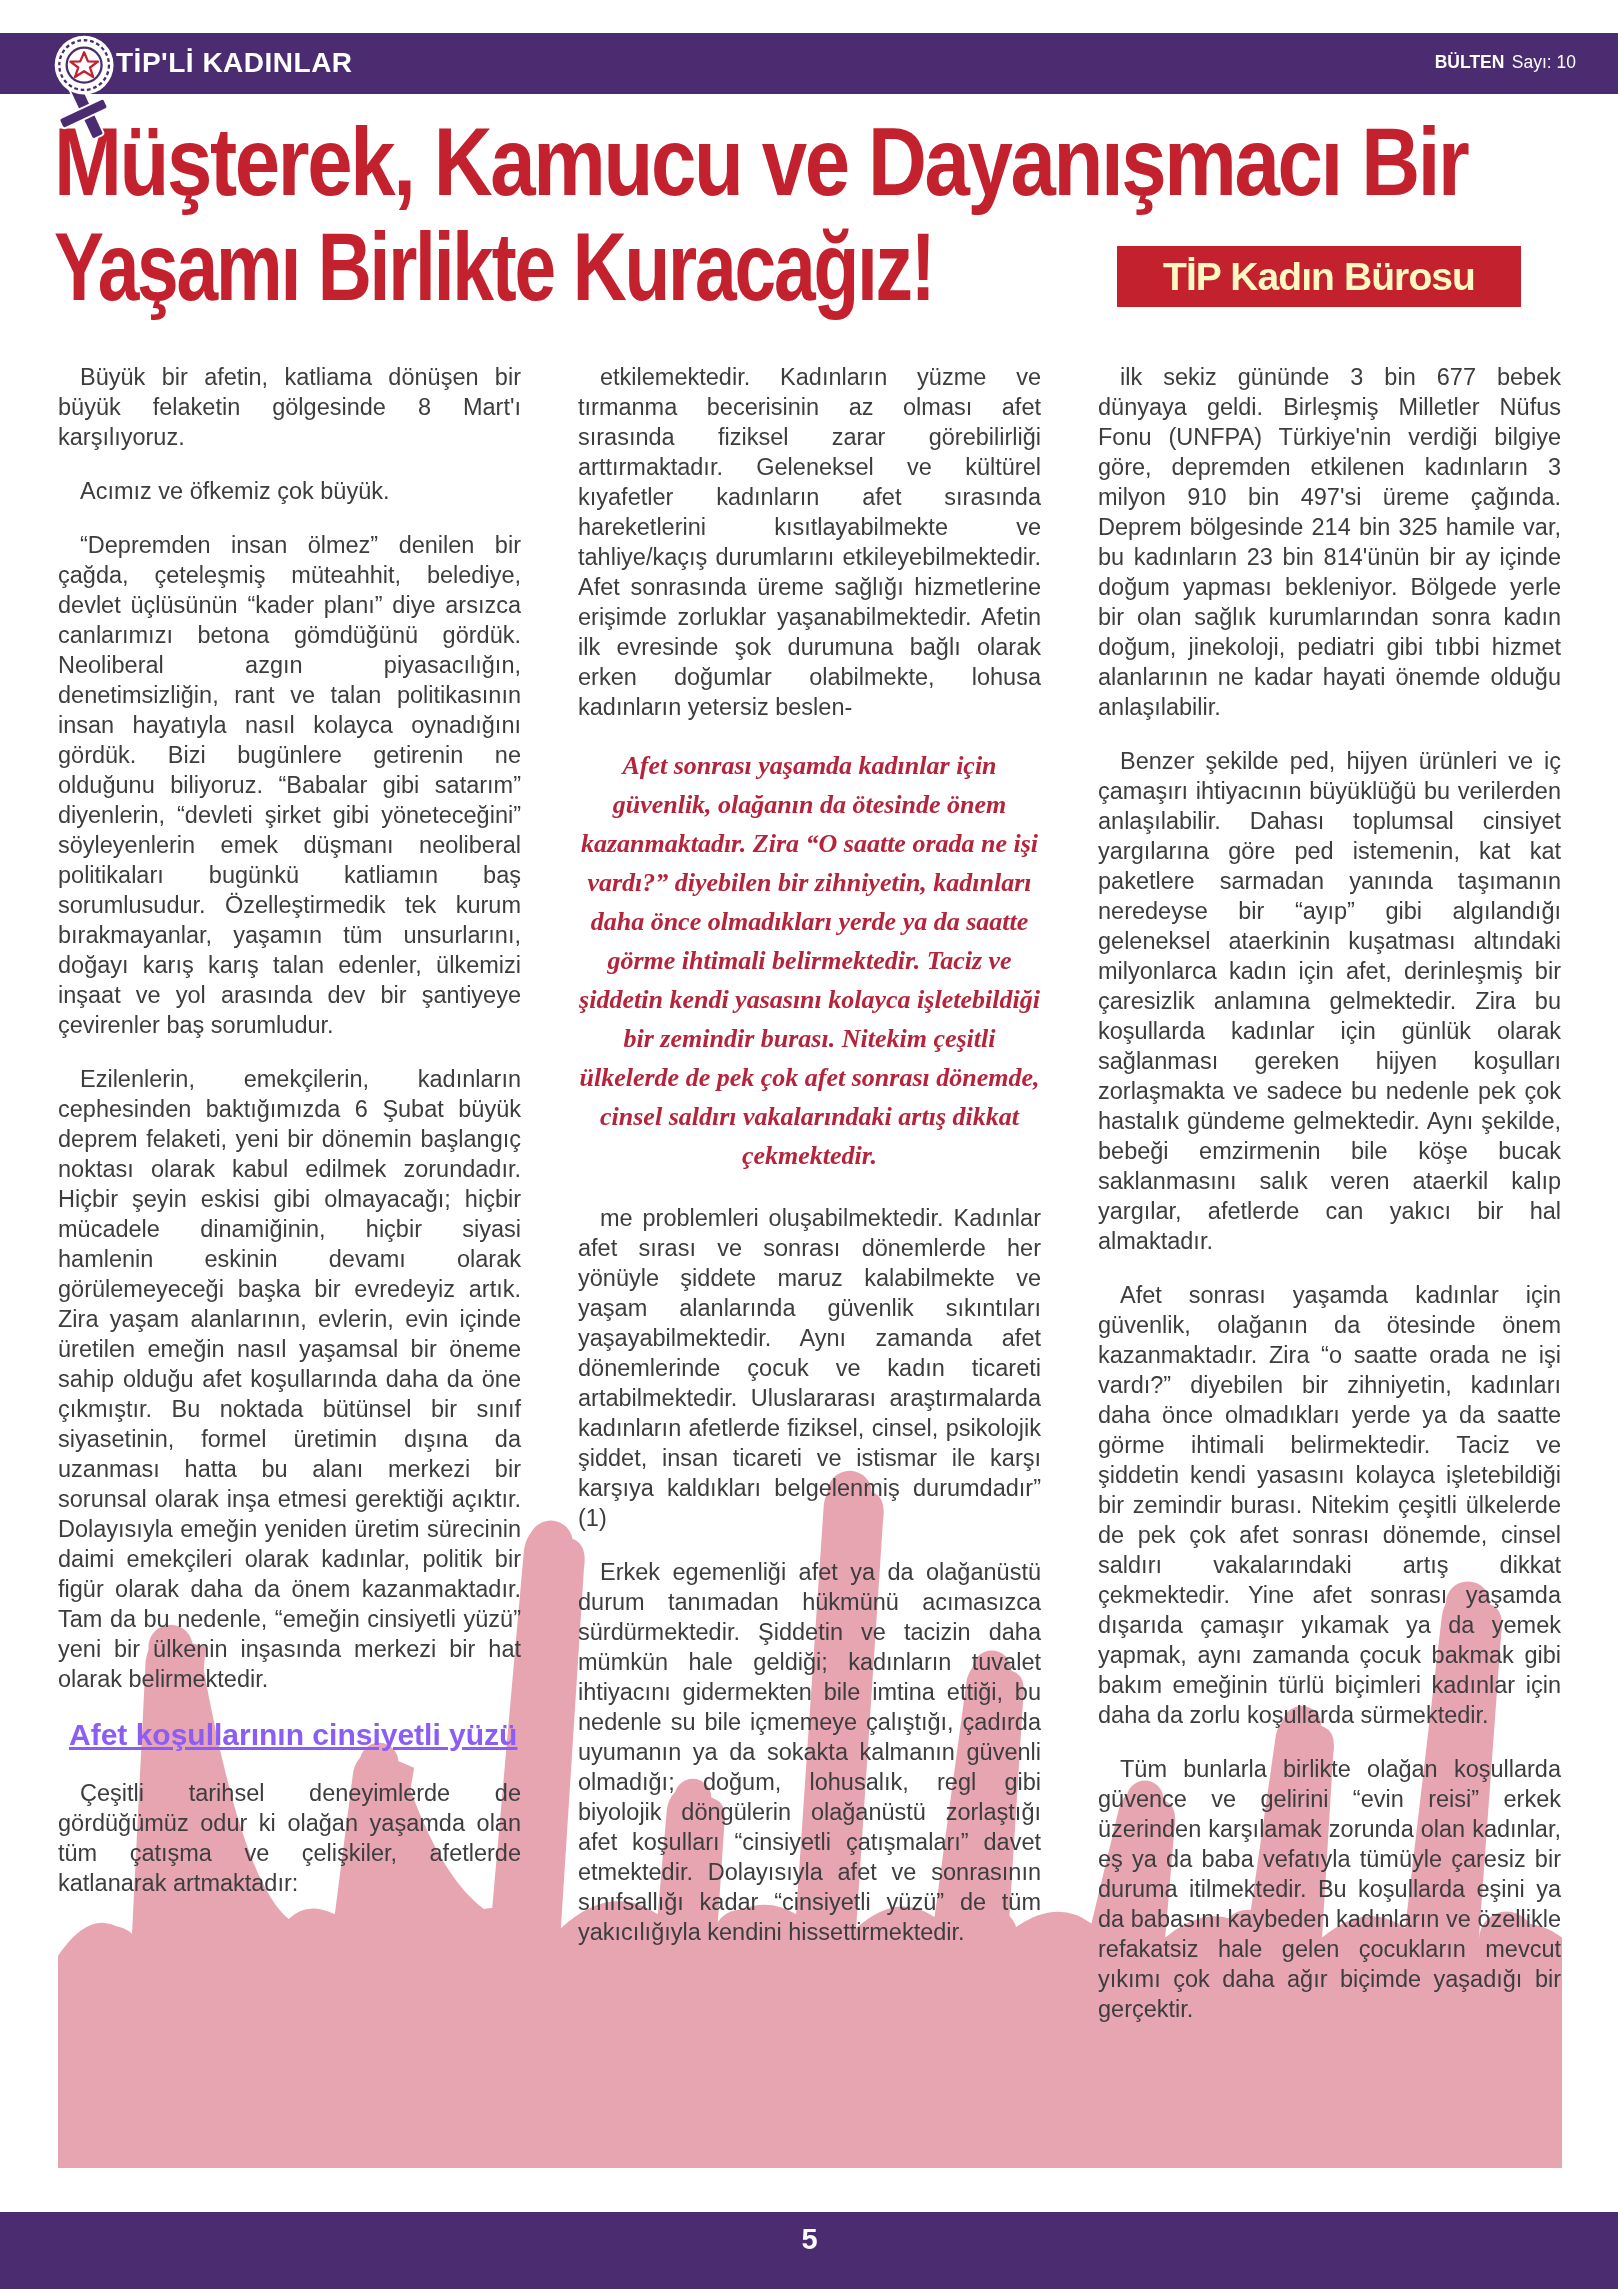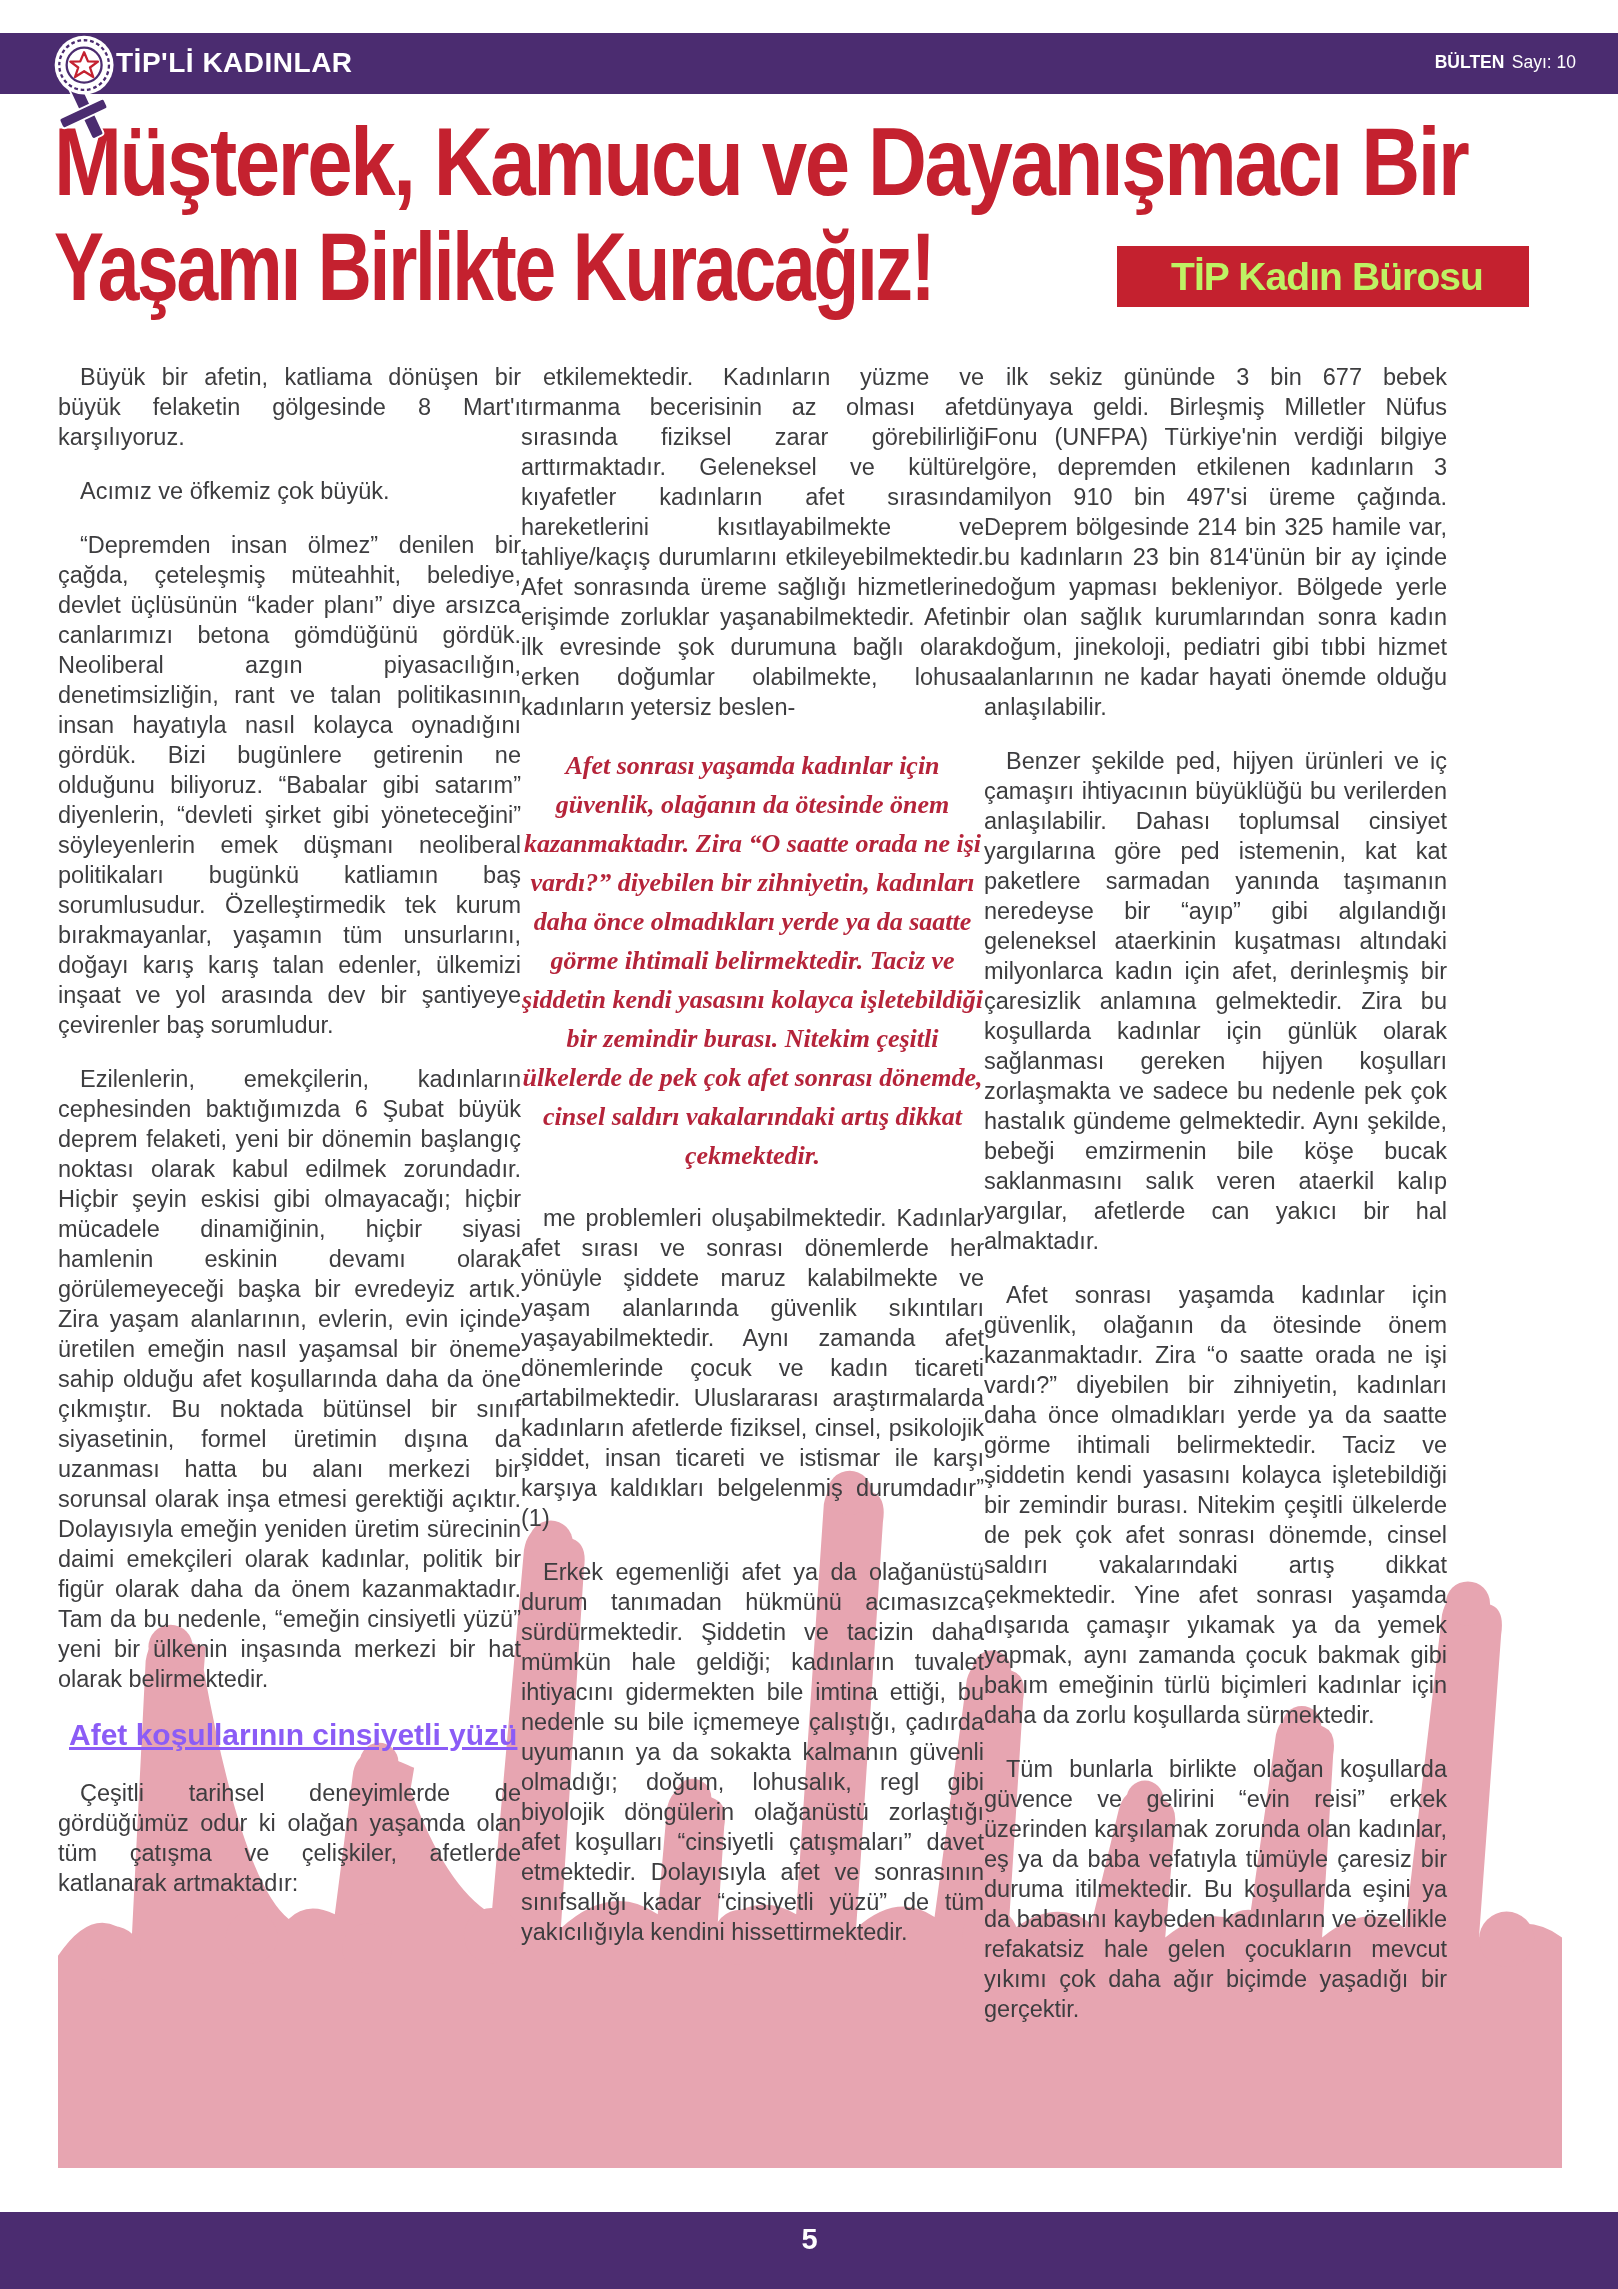--- a/index.html
+++ b/index.html
@@ -26,28 +26,28 @@
   .title {
     position:absolute; left:54px; top:109px; margin:0;
     color:var(--red); font-weight:bold; font-size:96px; line-height:105px;
     letter-spacing:-2.8px; z-index:2;
   }
   .tline { display:block; transform-origin:0 50%; white-space:nowrap; }
   .tline:nth-child(1) { transform:scaleX(0.85); }
   .tline:nth-child(2) { transform:scaleX(0.78); }
   .badge {
     position:absolute; left:1117px; top:246px; width:404px; height:61px;
-    background:var(--red); color:#bef264; font-weight:bold; font-size:39px;
+    background:var(--red); color:#fef9c3; font-weight:bold; font-size:39px;
     display:flex; align-items:center; justify-content:center; white-space:nowrap;
-    letter-spacing:-0.9px; z-index:2;padding-left:8px;
+    letter-spacing:-0.9px; z-index:2;
   }
   
   .content {
     position:absolute; left:58px; top:362px; width:1504px;
-    display:flex; z-index:2;
+    display:flex; gap:57px; z-index:2;
   }
   .col { width:463px; flex:0 0 463px; }
   .body-p {
     margin:0 0 24px 0; font-size:23.5px; line-height:30px;
     color:var(--body); text-align:justify; text-indent:22px;
   }
   .subhead {
     margin:7.4px 0 26px 0; font-size:30px; font-weight:bold;
     color:#8b5cf6; text-indent:11px;text-decoration:underline;
   }

